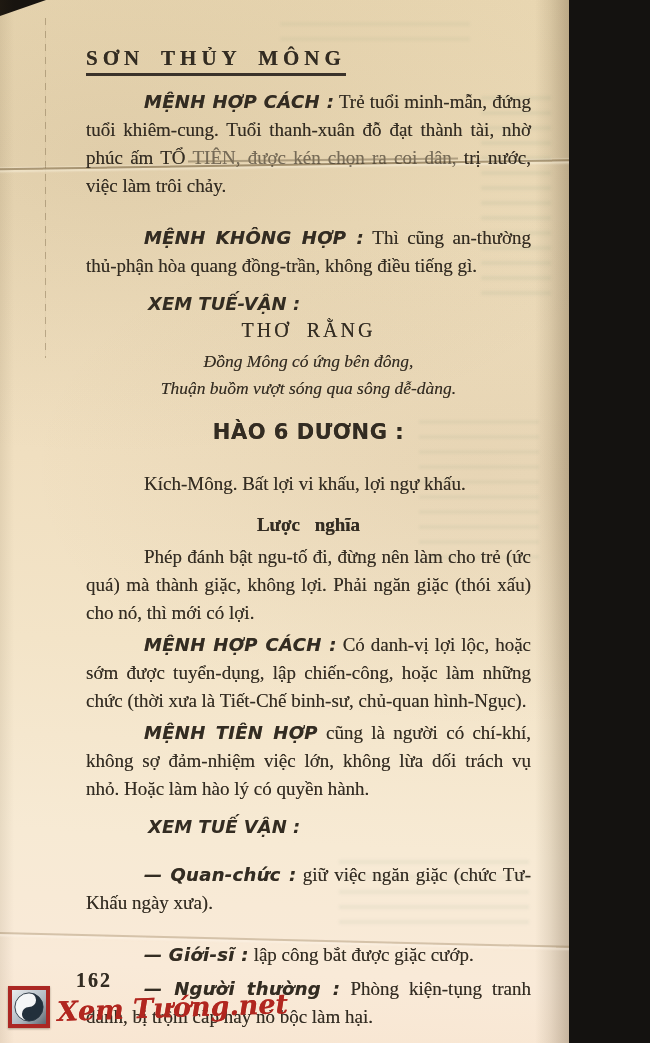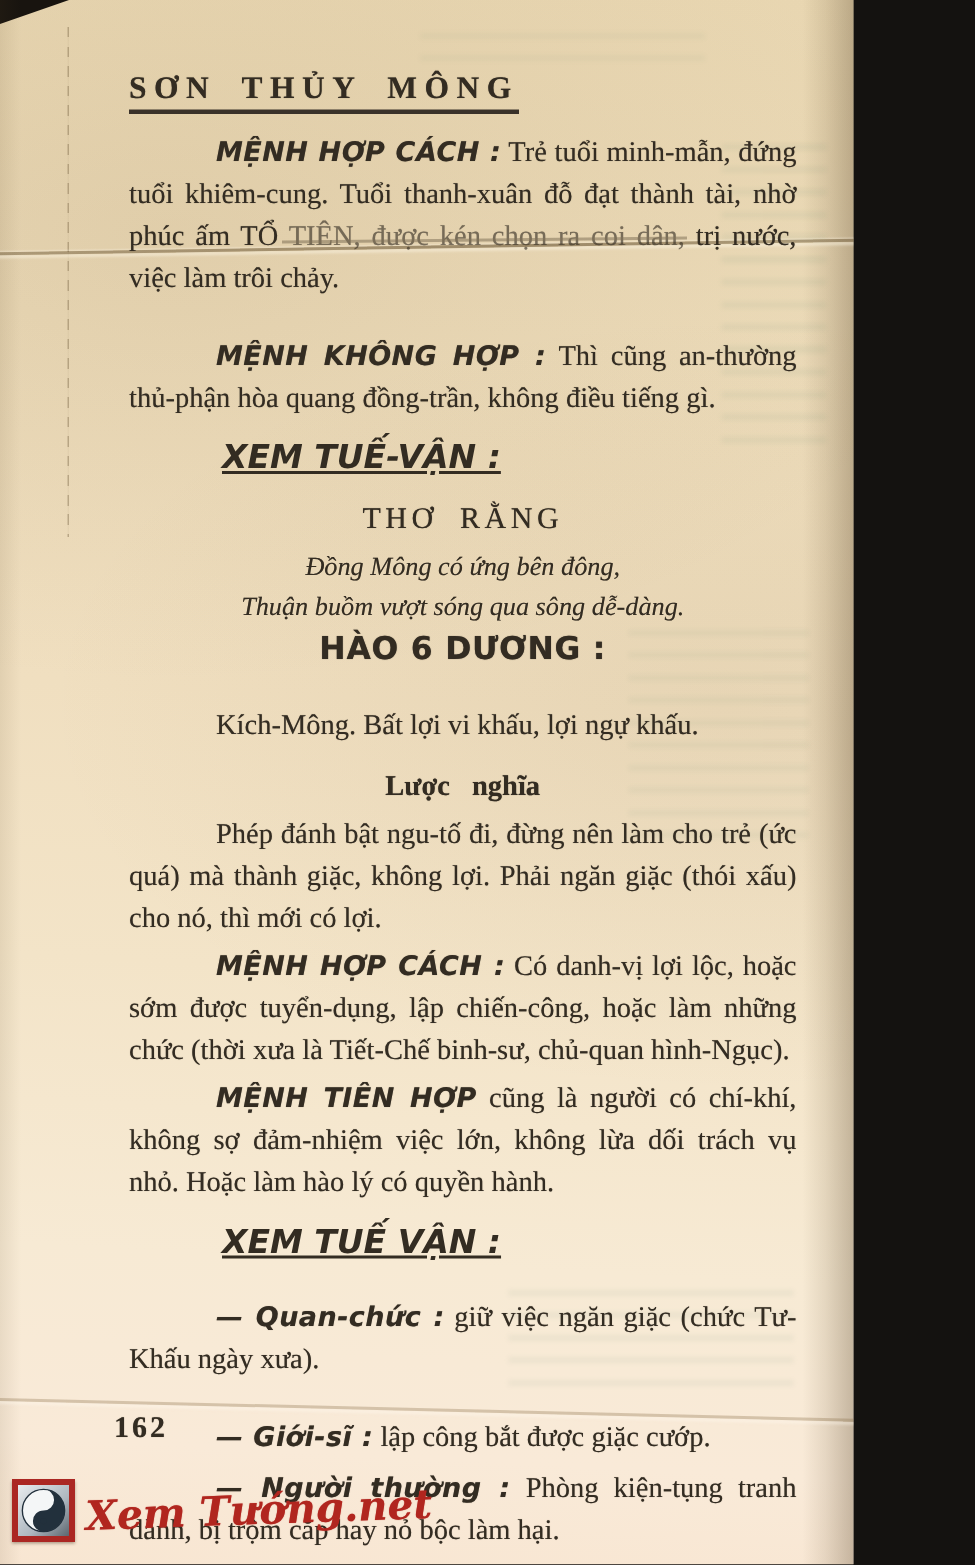--- a/index.html
+++ b/index.html
@@ -83,46 +83,46 @@
     font-size:18px;letter-spacing:.3px;
   }
   .faded{opacity:.62;filter:blur(.4px);position:relative;}
   .faded::after{
     content:"";position:absolute;left:-4px;right:-2px;top:55%;height:2px;
     background:rgba(70,56,36,.55);transform:rotate(-.6deg);
   }
   .h-xem{
     margin:13px 0 0 148px;
     font-family:"DejaVu Sans","Liberation Sans",sans-serif;
-    font-style:italic;font-weight:bold;font-size:22px;text-decoration:underline;
+    font-style:italic;font-weight:bold;font-size:18px;
   }
   .center{text-align:center;text-indent:0;}
   .tho-head{
-    margin-top:14px;font-size:20px;letter-spacing:3px;word-spacing:7px;
+    margin-top:2px;font-size:20px;letter-spacing:3px;word-spacing:7px;
     text-shadow:0 0 .5px rgba(51,44,34,.7);
   }
   .poem{
     font-family:Liberation Serif, serif;
     font-style:italic;font-size:17.5px;line-height:27px;
     text-shadow:0 0 .4px rgba(51,44,34,.5);
   }
   .hao-head{
-    margin-top:0;
+    margin-top:16px;
     font-family:"DejaVu Sans","Liberation Sans",sans-serif;
     font-weight:bold;font-size:21px;letter-spacing:.5px;
     text-shadow:0 0 .6px rgba(51,44,34,.8);
   }
   .luoc-head{
     margin-top:13px;font-weight:bold;font-size:19px;word-spacing:10px;
     text-shadow:0 0 .5px rgba(51,44,34,.8);
   }
   .mt4{margin-top:4px;} .mt6{margin-top:6px;} .mt8{margin-top:24px;}
   .mt10{margin-top:4px;} .mt12{margin-top:12px;}
   .page-number{
-    position:absolute;left:76px;top:941px;
+    position:absolute;left:76px;top:969px;
     font-size:20px;font-weight:bold;letter-spacing:2px;
     text-shadow:0 0 .5px rgba(51,44,34,.7);
     text-align:center;
   }
   
   .watermark{
     position:absolute;left:8px;top:986px;
     display:flex;align-items:center;gap:7px;z-index:5;
   }
   .wm-logo{

